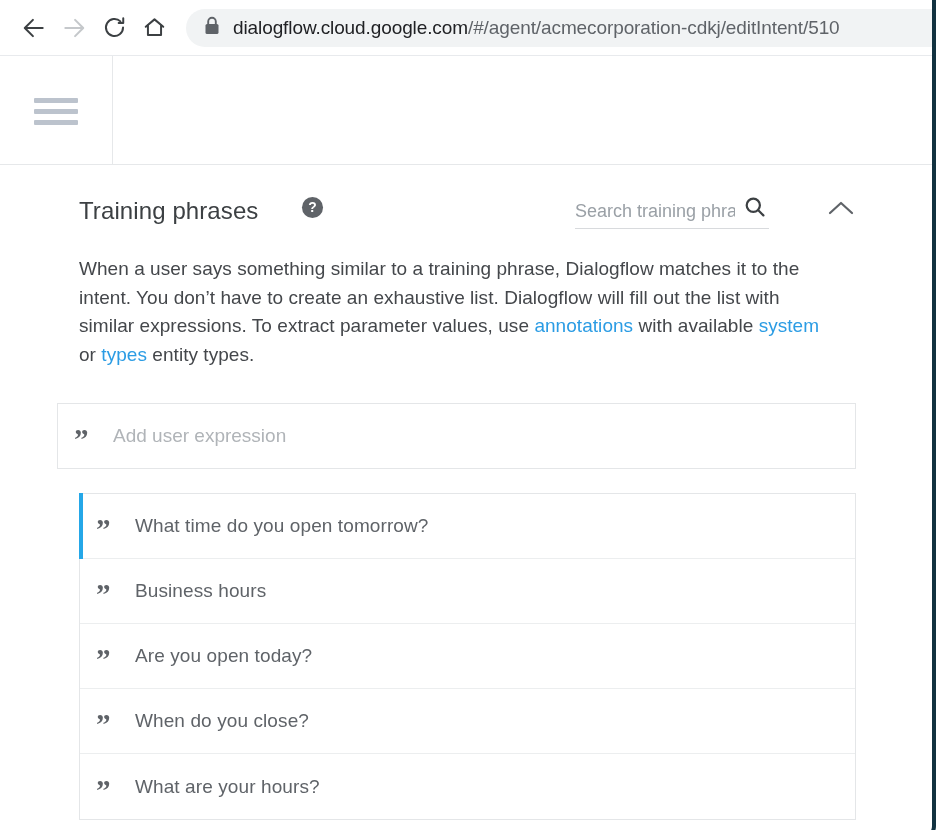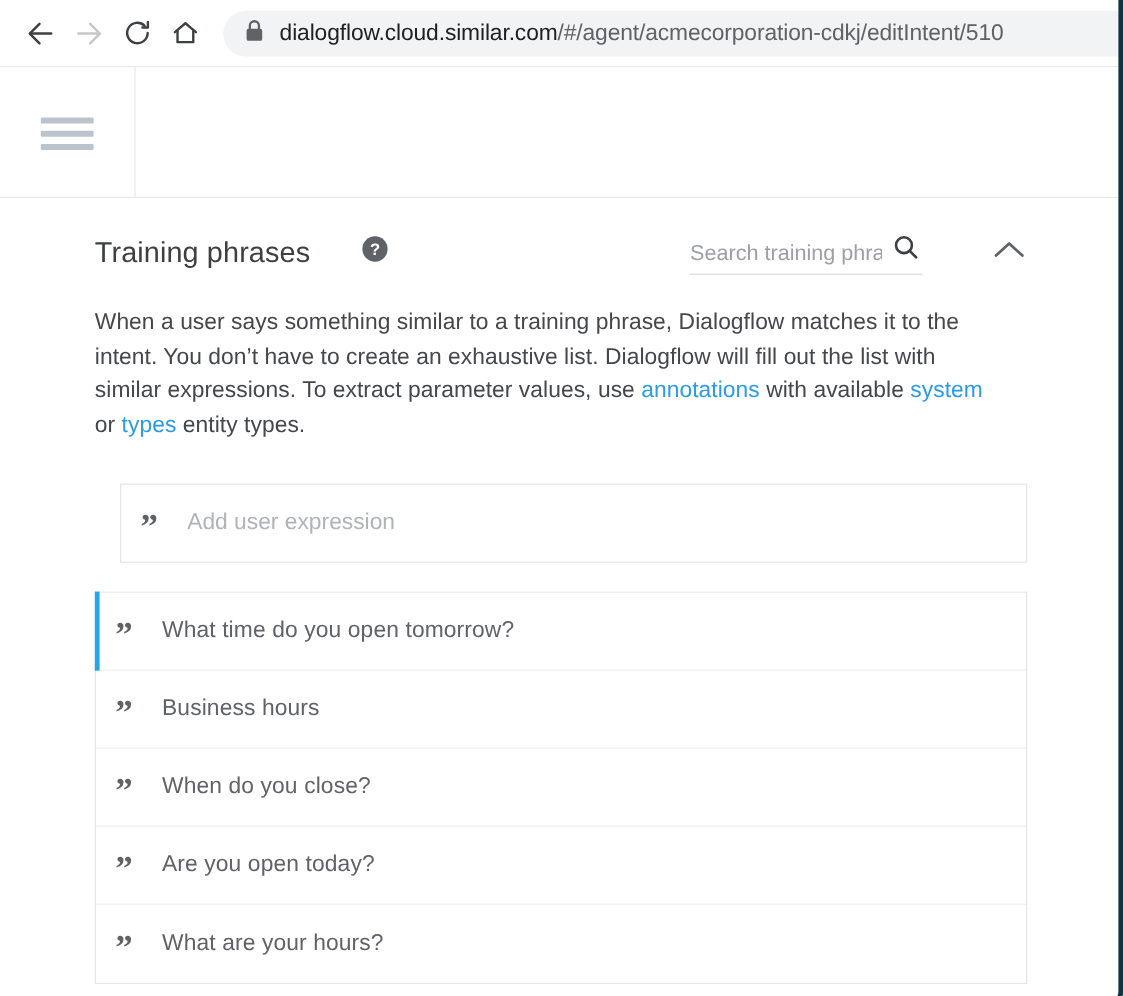--- a/index.html
+++ b/index.html
@@ -246,21 +246,21 @@
     padding: 26px 96px 0 79px;
     font-size: 19px;
     line-height: 28.5px;
     color: #44474b;
     letter-spacing: .05px;
   }
   #description a { color: #2b9ce4; text-decoration: none; cursor: pointer; text-align: center; }
 
   
   #add-expression-box {
-    margin: 34px 80px 0 100px;
+    margin: 34px 80px 0 57px;
     height: 66px;
     border: 1px solid #e4e6e8;
     display: flex;
     align-items: center;
     padding-left: 16px;
     background: #ffffff;
     cursor: text;
   }
   .quote-glyph {
     flex: 0 0 auto;
@@ -362,21 +362,21 @@
       </span>
     </div>
 
     <div id="omnibox">
       <span id="lock-icon">
         <svg width="16" height="19" viewBox="0 0 16 19" fill="#5f6368">
           <rect x="1.5" y="8" width="13" height="10" rx="1.6"></rect>
           <path d="M4.2 8.2V5.5a3.8 3.8 0 0 1 7.6 0v2.7" fill="none" stroke="#5f6368" stroke-width="1.9"></path>
         </svg>
       </span>
-      <span id="url-text"><span class="host">dialogflow.cloud.similar.com</span><span>/#/agent/acmecorporation-cdkj/editIntent/510</span></span>
+      <span id="url-text"><span class="host">dialogflow.cloud.google.com</span><span>/#/agent/acmecorporation-cdkj/editIntent/510</span></span>
     </div>
   </div>
 
   <div id="app">
 
     <div id="app-header">
 
       <div id="drawer-rail">
         <div id="hamburger-button">
           <span></span>
@@ -429,25 +429,25 @@
           <div class="phrase-row selected">
             <span class="quote-glyph">”</span>
             <span class="phrase-text">What time do you open tomorrow?</span>
           </div>
           <div class="phrase-row">
             <span class="quote-glyph">”</span>
             <span class="phrase-text">Business hours</span>
           </div>
           <div class="phrase-row">
             <span class="quote-glyph">”</span>
-            <span class="phrase-text">When do you close?</span>
+            <span class="phrase-text">Are you open today?</span>
           </div>
           <div class="phrase-row">
             <span class="quote-glyph">”</span>
-            <span class="phrase-text">Are you open today?</span>
+            <span class="phrase-text">When do you close?</span>
           </div>
           <div class="phrase-row">
             <span class="quote-glyph">”</span>
             <span class="phrase-text">What are your hours?</span>
           </div>
         </div>
 
     </div>
   </div>
 

